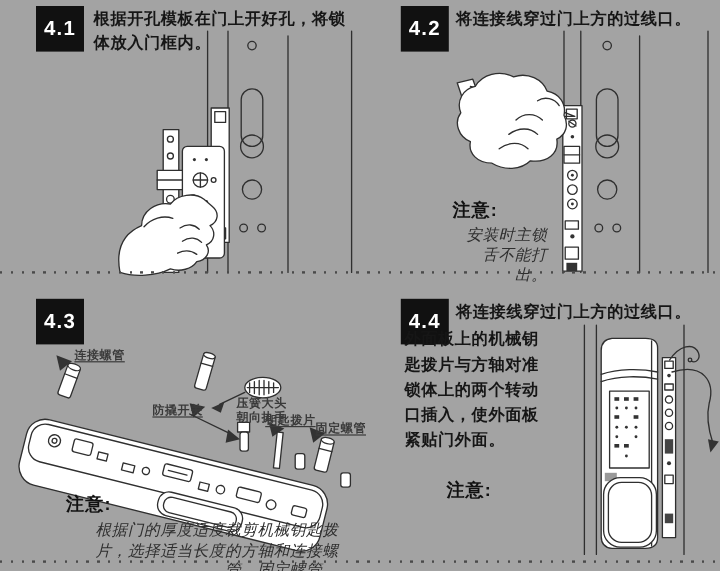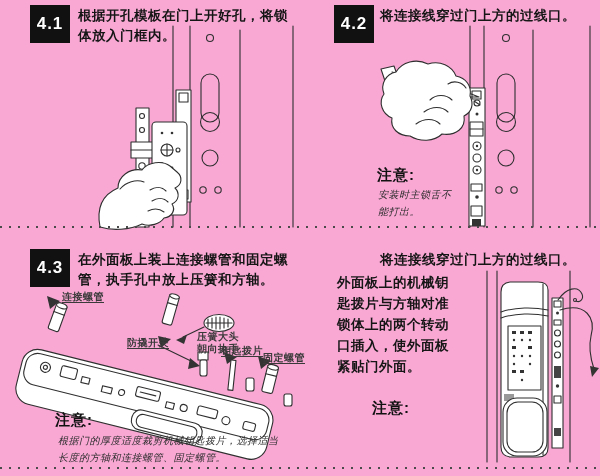--- a/index.html
+++ b/index.html
@@ -1,26 +1,26 @@
 <!DOCTYPE html>
 <html><head>
 <meta charset="utf-8">
 <style>
   html,body{margin:0;padding:0;background:#fff;}
-  .page{position:relative;width:600px;height:476px;background:#f9a8d4;overflow:hidden;
+  .page{position:relative;width:600px;height:476px;background:#a3a3a3;overflow:hidden;
         font-family:"Liberation Sans",sans-serif;color:#1c1c1c;}
   .art{position:absolute;left:0;top:0;}
   .badge{position:absolute;width:40px;height:38px;background:#111;color:#fff;
          font-size:17px;font-weight:bold;display:flex;align-items:center;justify-content:center;
          letter-spacing:1px;}
   .step-text{position:absolute;font-weight:bold;font-size:13.5px;line-height:20px;
              letter-spacing:.5px;color:#161616;}
   .note-title{position:absolute;font-weight:bold;font-size:15px;letter-spacing:1px;color:#111;}
-  .note-body{position:absolute;font-size:10px;line-height:16.5px;letter-spacing:.5px;
-             font-family:Liberation Mono, monospace;font-style:italic;color:#2e2e2e;}
+  .note-body{position:absolute;font-size:13px;line-height:16.5px;letter-spacing:.5px;
+             font-family:Liberation Sans, sans-serif;font-style:italic;color:#2e2e2e;text-align:right;}
   .callout{position:absolute;font-size:10px;font-weight:bold;color:#3a3a3a;letter-spacing:.5px;
            line-height:12px;}
   .callout.u{text-decoration:underline;text-underline-offset:2px;}
   .pre{white-space:pre-line;margin-top:48px;}
   .divider{position:absolute;left:0;width:600px;height:2px;
            background-image:repeating-linear-gradient(to right,#4a4a4a 0 2px,transparent 2px 9px);}
 </style>
 </head>
 <body>
 
@@ -210,31 +210,31 @@
   <div class="step-text" style="left:78px;top:6px;width:218px">根据开孔模板在门上开好孔，将锁体放入门框内。</div>
 
   <div class="badge" style="left:334px;top:5px">4.2</div>
   <div class="step-text" style="left:380px;top:6px;width:216px">将连接线穿过门上方的过线口。</div>
   <div class="note-title" style="left:377px;top:166px">注意:</div>
   <div class="note-body" style="left:378px;top:188px;width:78px">安装时主锁舌不能打出。</div>
 
   <div class="divider" style="top:226px"></div>
 
   <div class="badge" style="left:30px;top:249px">4.3</div>
-  <div class="step-text" style="left:78px;top:250px;width:218px">在外面板上装上连接螺管和固定螺管，执手孔中放上压簧和方轴。</div>
 
   <div class="callout u" style="left:62px;top:291px">连接螺管</div>
   <div class="callout pre" style="left:197px;top:283px">压簧大头
 朝向执手</div>
   <div class="callout u" style="left:127px;top:337px">防撬开关</div>
   <div class="callout u" style="left:221px;top:345px">钥匙拨片</div>
   <div class="callout u" style="left:263px;top:352px">固定螺管</div>
 
   <div class="note-title" style="left:55px;top:411px">注意:</div>
   <div class="note-body" style="left:58px;top:434px;width:224px">根据门的厚度适度裁剪机械钥匙拨片，选择适当长度的方轴和连接螺管、固定螺管。</div>
 
+  <div class="badge" style="left:334px;top:249px">4.4</div>
   <div class="step-text" style="left:337px;top:272px;width:120px;line-height:21px">外面板上的机械钥匙拨片与方轴对准锁体上的两个转动口插入，使外面板紧贴门外面。</div>
   <div class="step-text" style="left:380px;top:250px;width:218px">将连接线穿过门上方的过线口。</div>
   <div class="note-title" style="left:372px;top:399px">注意:</div>
 
   <div class="divider" style="top:467px"></div>
 
 </div>
 
 </body></html>

